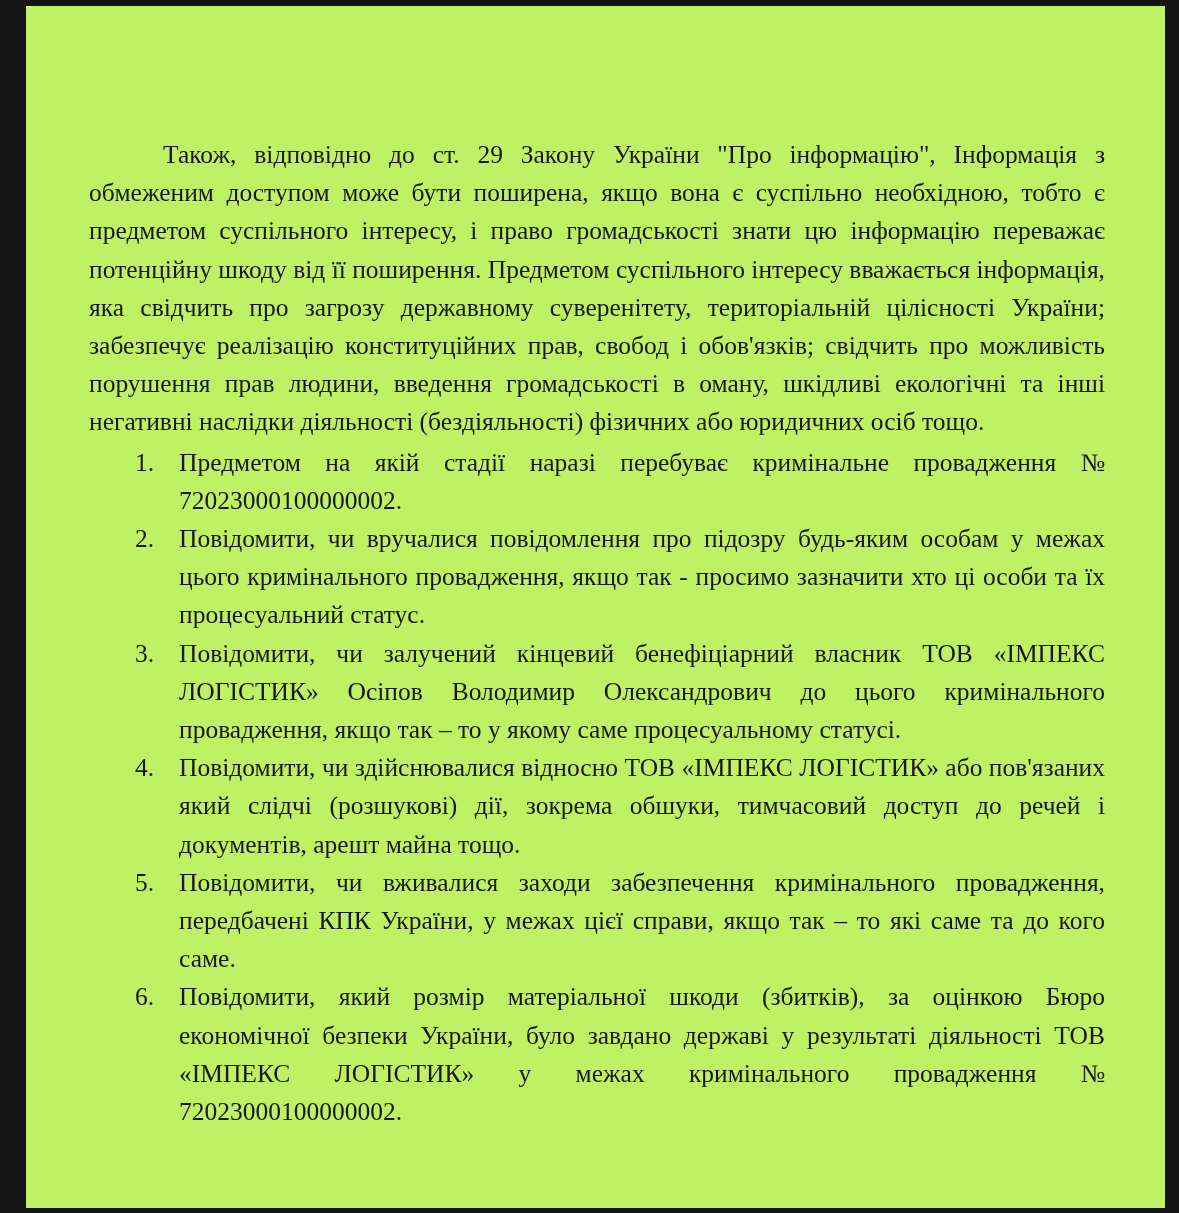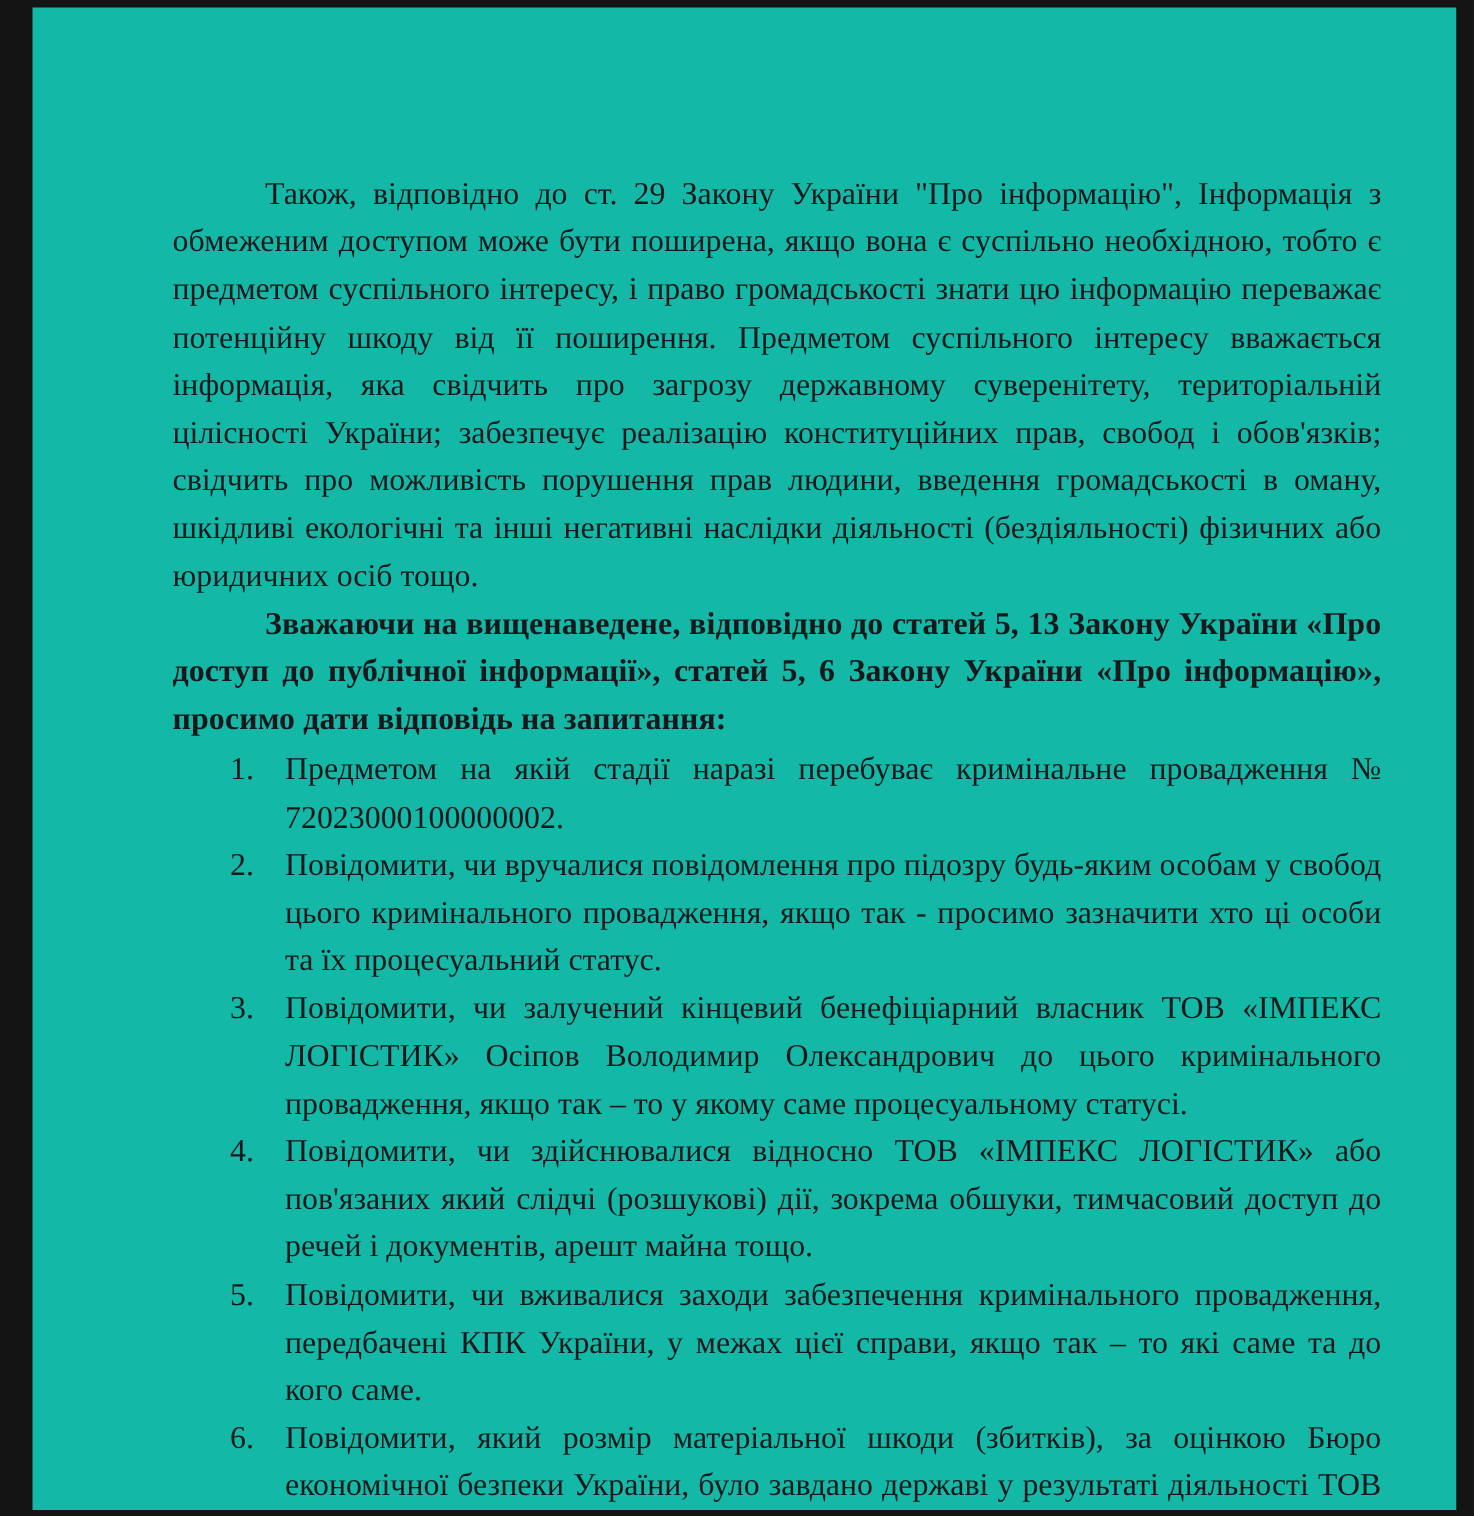--- a/index.html
+++ b/index.html
@@ -23,23 +23,23 @@
     background: #141414;
     box-sizing: border-box;
     padding: 6px 14px 5px 26px;
   }
 
   
   .page {
     position: relative;
     width: 100%;
     height: 100%;
-    background: #14b8a6;
+    background: #bef264;
     box-sizing: border-box;
-    padding: 130px 60px 0 112px;
+    padding: 130px 60px 0 63px;
     overflow: hidden;
   }
 
   .doc-body {
     color: #16181c;
     font-size: 25.5px;
     line-height: 38.2px;
     text-align: justify;
     text-justify: inter-word;
     -webkit-hyphens: none;
@@ -86,25 +86,24 @@
 </style>
 </head>
 <body>
 
 <div class="scan-frame">
   <div class="page">
     <div class="doc-body">
 
       <p class="para">Також, відповідно до ст. 29 Закону України "Про інформацію", Інформація з обмеженим доступом може бути поширена, якщо вона є суспільно необхідною, тобто є предметом суспільного інтересу, і право громадськості знати цю інформацію переважає потенційну шкоду від її поширення. Предметом суспільного інтересу вважається інформація, яка свідчить про загрозу державному суверенітету, територіальній цілісності України; забезпечує реалізацію конституційних прав, свобод і обов'язків; свідчить про можливість порушення прав людини, введення громадськості в оману, шкідливі екологічні та інші негативні наслідки діяльності (бездіяльності) фізичних або юридичних осіб тощо.</p>
 
-      <p class="para-bold">Зважаючи на вищенаведене, відповідно до статей 5, 13 Закону України «Про доступ до публічної інформації», статей 5, 6 Закону України «Про інформацію», просимо дати відповідь на запитання:</p>
 
       <ol class="questions">
         <li>Предметом на якій стадії наразі перебуває кримінальне провадження № 72023000100000002.</li>
-        <li>Повідомити, чи вручалися повідомлення про підозру будь-яким особам у свобод цього кримінального провадження, якщо так  - просимо зазначити хто ці особи та їх процесуальний статус.</li>
+        <li>Повідомити, чи вручалися повідомлення про підозру будь-яким особам у межах цього кримінального провадження, якщо так  - просимо зазначити хто ці особи та їх процесуальний статус.</li>
         <li>Повідомити, чи залучений кінцевий бенефіціарний власник ТОВ «ІМПЕКС ЛОГІСТИК» Осіпов Володимир Олександрович до цього кримінального провадження, якщо так – то у якому саме процесуальному статусі.</li>
         <li>Повідомити, чи здійснювалися відносно ТОВ «ІМПЕКС ЛОГІСТИК» або пов'язаних який слідчі (розшукові) дії, зокрема обшуки, тимчасовий доступ до речей і документів, арешт майна тощо.</li>
         <li>Повідомити, чи вживалися заходи забезпечення кримінального провадження, передбачені КПК України, у межах цієї справи, якщо так – то які саме та до кого саме.</li>
         <li>Повідомити, який розмір матеріальної шкоди (збитків), за оцінкою Бюро економічної безпеки України, було завдано державі у результаті діяльності ТОВ «ІМПЕКС ЛОГІСТИК» у межах кримінального провадження № 72023000100000002.</li>
       </ol>
 
     </div>
   </div>
 </div>
 

